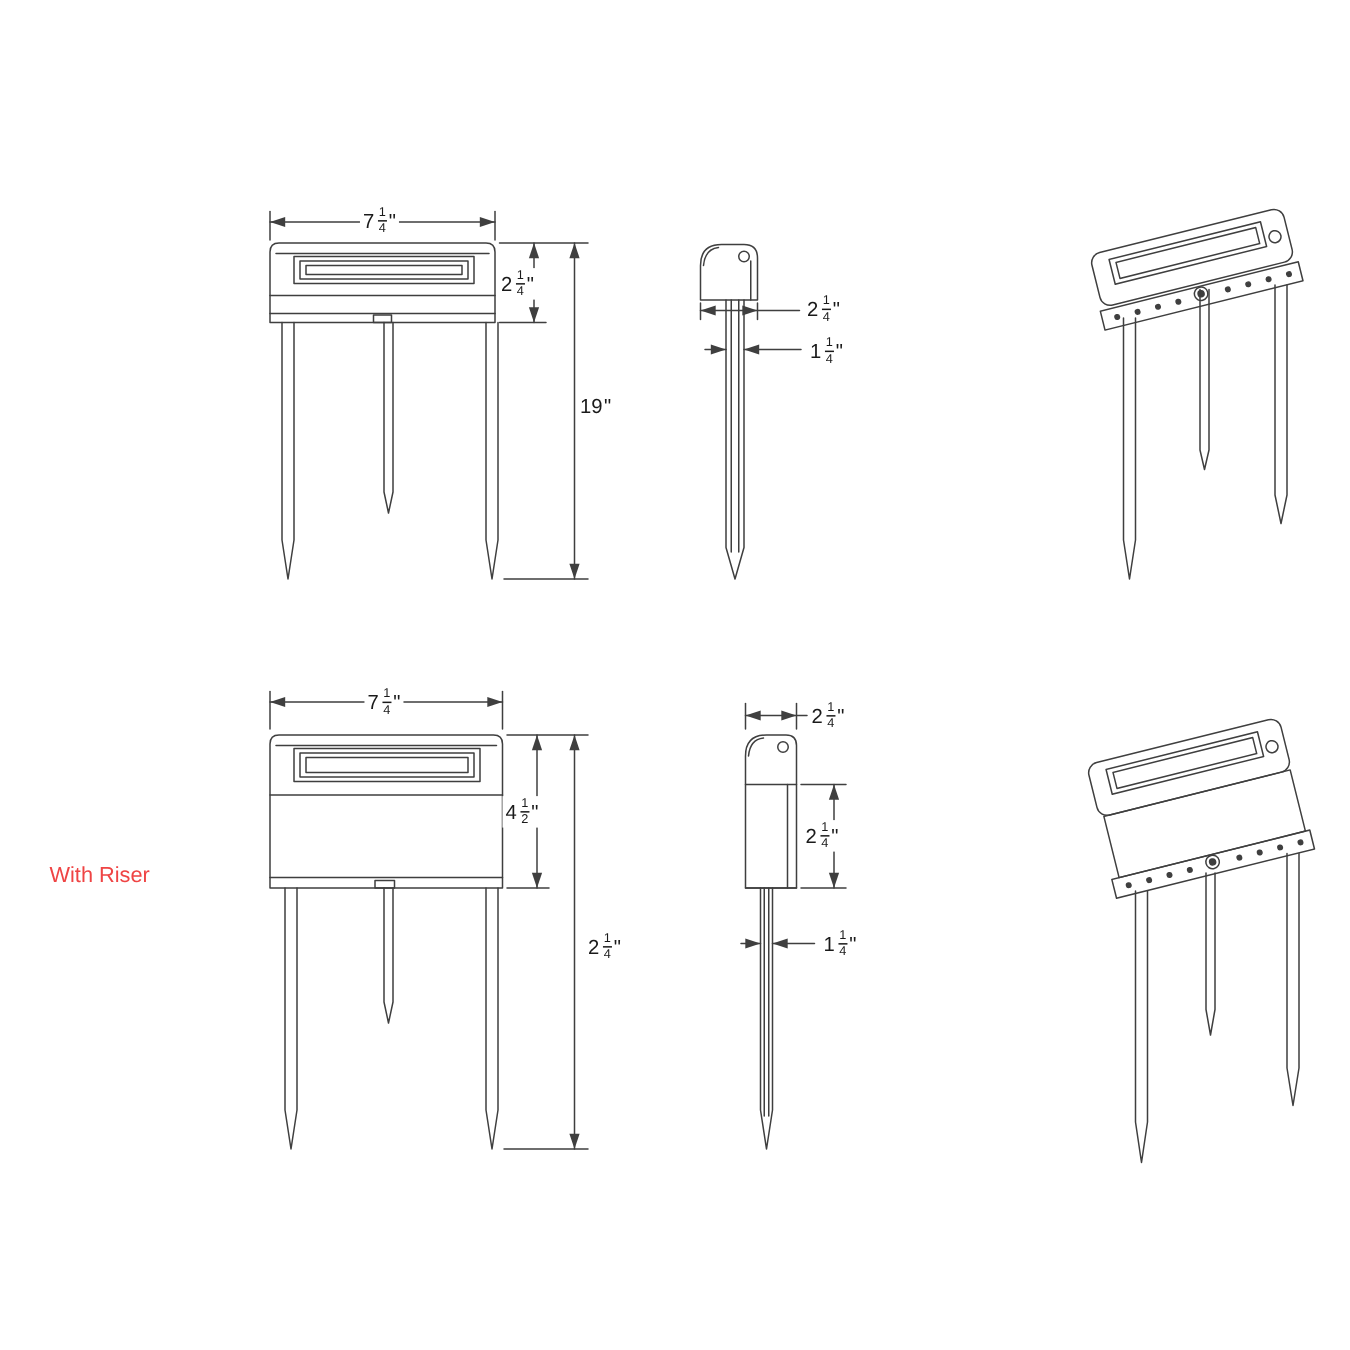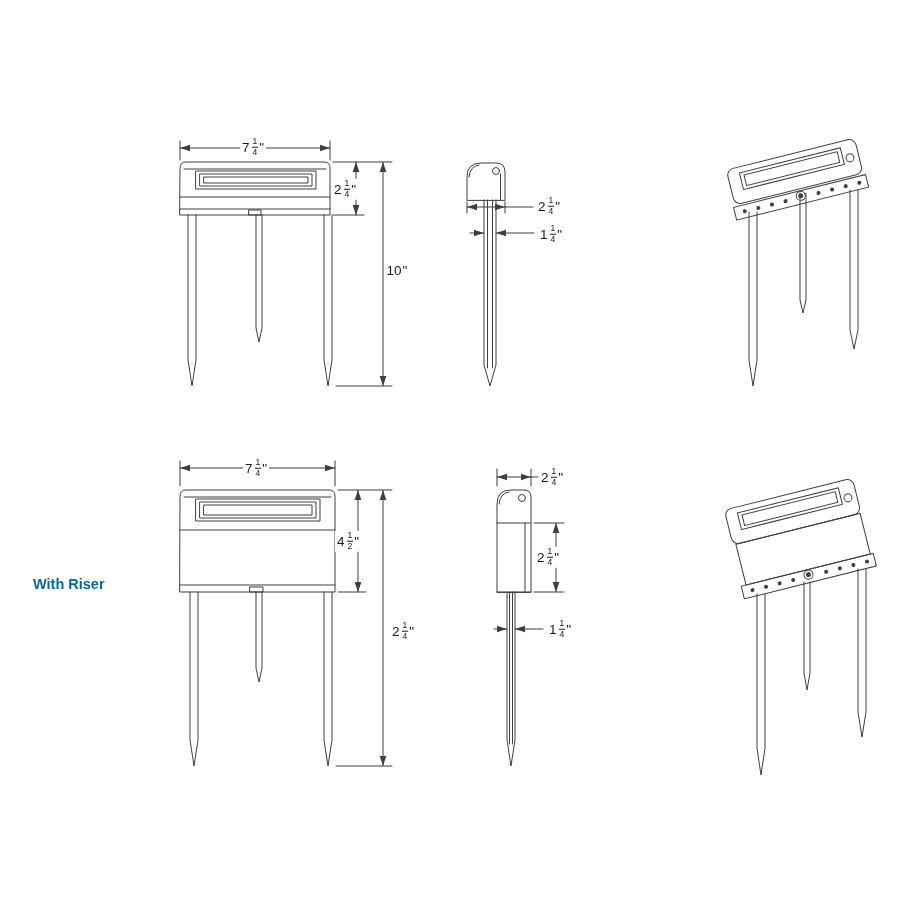--- a/index.html
+++ b/index.html
@@ -3,21 +3,21 @@
 <meta charset="utf-8">
 <style>
   html,body{margin:0;padding:0;background:#fff;}
   .canvas{position:relative;width:900px;height:900px;background:#ffffff;overflow:hidden;font-family:"Liberation Sans",sans-serif;}
   svg.drawing{position:absolute;left:0;top:0;}
   .dim{position:absolute;transform:translate(-50%,-50%);display:flex;align-items:center;gap:1px;
        background:#fff;padding:0 2px;font-size:13.5px;color:#1a1a1a;white-space:nowrap;line-height:1;}
   .frac{display:inline-flex;flex-direction:column;align-items:center;font-size:8.5px;line-height:1.15;margin-left:1px;}
   .frac .num{border-bottom:1px solid #1a1a1a;padding:0 1px;}
   .unit{margin-left:0;}
-  .with-riser{position:absolute;left:33px;top:576px;font-weight:bold;font-size:14.5px;color:#0369a1;}
+  .with-riser{position:absolute;left:33px;top:576px;font-weight:normal;font-size:14.5px;color:#ef4444;}
 </style>
 </head>
 <body>
 
 <div class="canvas">
 
 <svg class="drawing" width="900" height="900" viewBox="0 0 900 900">
   <defs>
     <marker id="arrow" viewBox="0 0 10 8" markerWidth="11" markerHeight="9" refX="9.5" refY="4" orient="auto-start-reverse" markerUnits="userSpaceOnUse">
       <path d="M0.3,0.9 L9.5,4 L0.3,7.1 Z" fill="#3f3f3f"></path>
@@ -185,21 +185,21 @@
 <div class="dim" style="left:345px;top:189px">
   <span>2</span>
       <span class="frac">
         <span class="num">1</span>
         <span class="den">4</span>
       </span>
       <span class="unit">"</span>
 </div>
 
 <div class="dim" style="left:397px;top:271px">
-  <span>10</span>
+  <span>19</span>
       <span class="unit">"</span>
 </div>
 
 <div class="dim" style="left:549px;top:206px">
   <span>2</span>
       <span class="frac">
         <span class="num">1</span>
         <span class="den">4</span>
       </span>
       <span class="unit">"</span>

